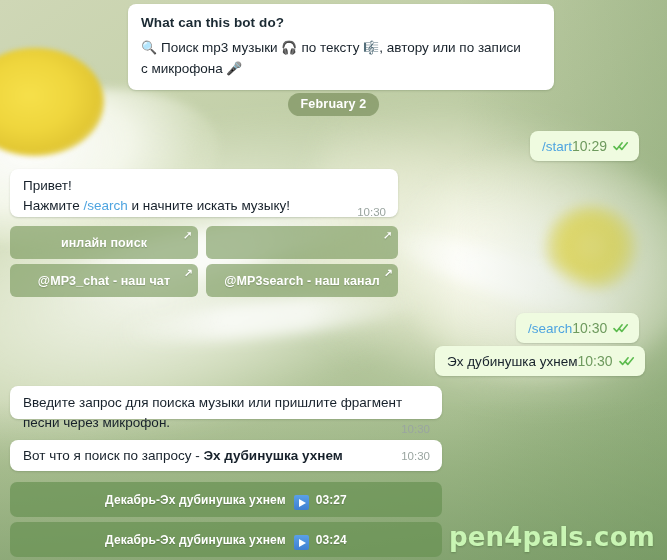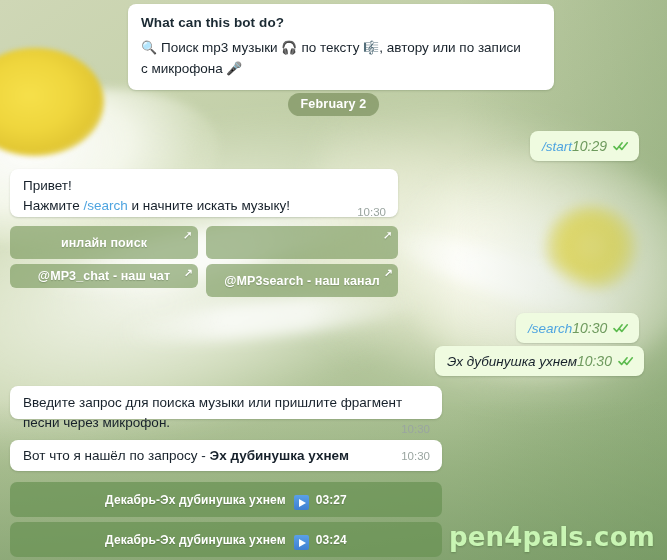--- a/index.html
+++ b/index.html
@@ -152,21 +152,20 @@
   .msg-out {
     position: absolute;
     background: #effbe0;
     border-radius: 8px;
     box-shadow: 0 1px 2px rgba(60,80,50,0.22);
     padding: 6px 10px 6px 12px;
     box-sizing: border-box;
     display: flex;
     align-items: baseline;
     white-space: nowrap;
-    font-style: italic;
   }
   .msg-in {
     position: absolute;
     background: #ffffff;
     border-radius: 8px;
     box-shadow: 0 1px 2px rgba(60,80,50,0.22);
     box-sizing: border-box;
     padding: 7px 12px 7px 13px;
   }
   .bubble-text {
@@ -319,21 +318,21 @@
     </div>
   </div>
 
   <div class="inline-btn" style="left:10px; top:226px; width:188px; height:33px;align-items:center;">
     <span>инлайн поиск</span>
     <span class="ext-arrow">➚</span>
   </div>
   <div class="inline-btn" style="left:206px; top:226px; width:192px; height:33px;">
     <span class="ext-arrow">➚</span>
   </div>
-  <div class="inline-btn" style="left:10px; top:264px; width:188px; height:24px;">
+  <div class="inline-btn" style="left:10px; top:264px; width:188px; height:33px;">
     <span>@MP3_chat - наш чат</span>
     <span class="ext-arrow thin">↗</span>
   </div>
   <div class="inline-btn" style="left:206px; top:264px; width:192px; height:33px;">
     <span>@MP3search - наш канал</span>
     <span class="ext-arrow thin">↗</span>
   </div>
 
   <div class="msg-out" style="left:516px; top:313px; height:30px;">
     <span class="bubble-text cmd-link">/search</span>
@@ -358,21 +357,21 @@
   </div>
 
   <div class="msg-in" style="left:10px; top:386px; width:432px; height:33px;">
     <div class="bubble-text">Введите запрос для поиска музыки или пришлите фрагмент песни через микрофон.</div>
     <div class="time-row-in">
       <span class="time-in">10:30</span>
     </div>
   </div>
 
   <div class="msg-in" style="left:10px; top:440px; width:432px; height:31px; padding-top:6px;">
-    <div class="bubble-text" style="display:inline-block;"><span>Вот что я нашёл по запросу - </span><span class="bold-q">Эх дубинушка ухнем</span></div>
+    <div class="bubble-text" style="display:inline-block;"><span>Вот что я поиск по запросу - </span><span class="bold-q">Эх дубинушка ухнем</span></div>
     <span class="time-in" style="float:right; margin-top:4px;">10:30</span>
   </div>
 
   <div class="result-btn" style="left:10px; top:482px; width:432px; height:35px;">
     <span>Декабрь-Эх дубинушка ухнем</span>
     <span class="play-glyph"></span>
     <span>03:27</span>
   </div>
   <div class="result-btn" style="left:10px; top:522px; width:432px; height:35px;">
     <span>Декабрь-Эх дубинушка ухнем</span>

